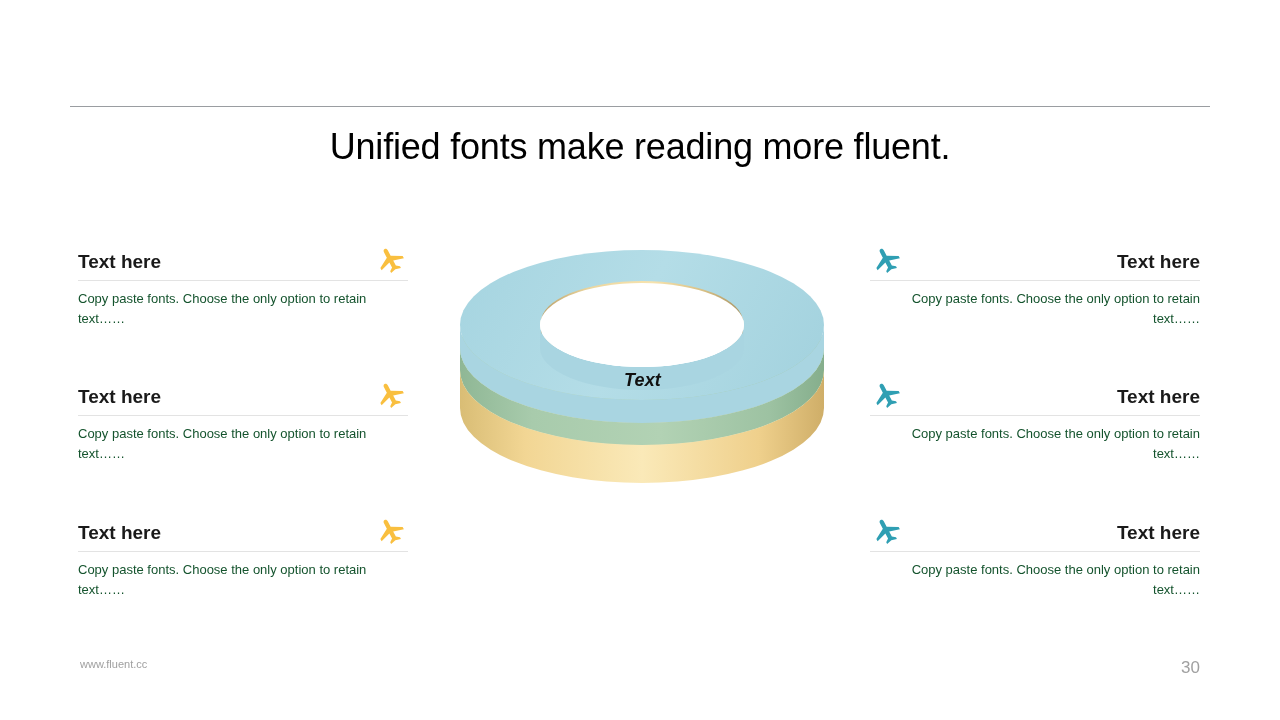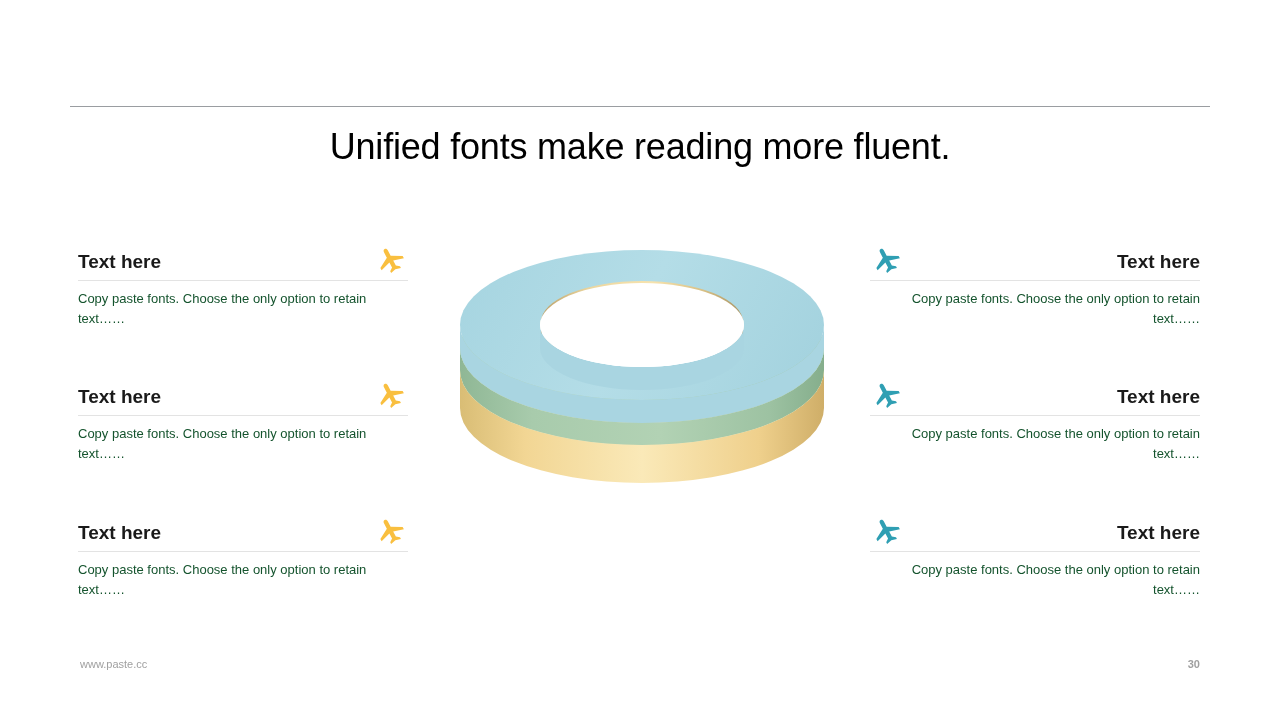--- a/index.html
+++ b/index.html
@@ -127,24 +127,23 @@
     position: absolute;
     left: 80px;
     top: 658px;
     font-size: 11px;
     color: #a0a0a0;
   }
   .footer-page {
     position: absolute;
     right: 80px;
     top: 658px;
-    font-size: 11px;
+    font-size: 17px;
     color: #a0a0a0;
     text-align: right;
-    font-weight: bold;
   }
 </style>
 </head>
 <body>
 
 <div class="top-rule"></div>
 
 <div class="slide-title">Unified fonts make reading more fluent.</div>
 
 <div class="item item-left item-row1">
@@ -344,17 +343,18 @@
 
     <path d="M85,77 A102,42 0 0 1 289,77 A102,42 0 0 1 85,77 Z" fill="none"></path>
     <path d="M86,74 A101,41 0 0 1 288,74 L288,86 A101,41 0 0 0 86,86 Z" fill="url(#innerAmber)"></path>
 
     <path d="M86,74 A101,41 0 0 1 150,45 L150,57 A101,41 0 0 0 86,86 Z" fill="#9a9668" opacity="0.35"></path>
     <path d="M288,74 A101,41 0 0 0 224,45 L224,57 A101,41 0 0 1 288,86 Z" fill="#9a9668" opacity="0.30"></path>
 
     <path d="M85,77 A102,42 0 0 0 289,77 A102,42 0 0 0 85,77 Z" fill="#ffffff"></path>
   </svg>
 
-</div>
-
-<div class="footer-site">www.paste.cc</div>
+  <div class="donut-label">Text</div>
+</div>
+
+<div class="footer-site">www.fluent.cc</div>
 
 <div class="footer-page">30</div>
 
 </body></html>

